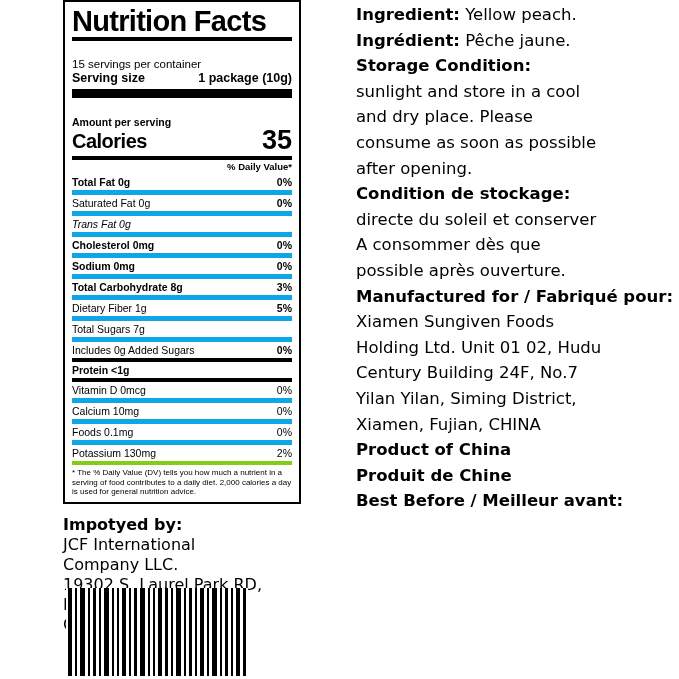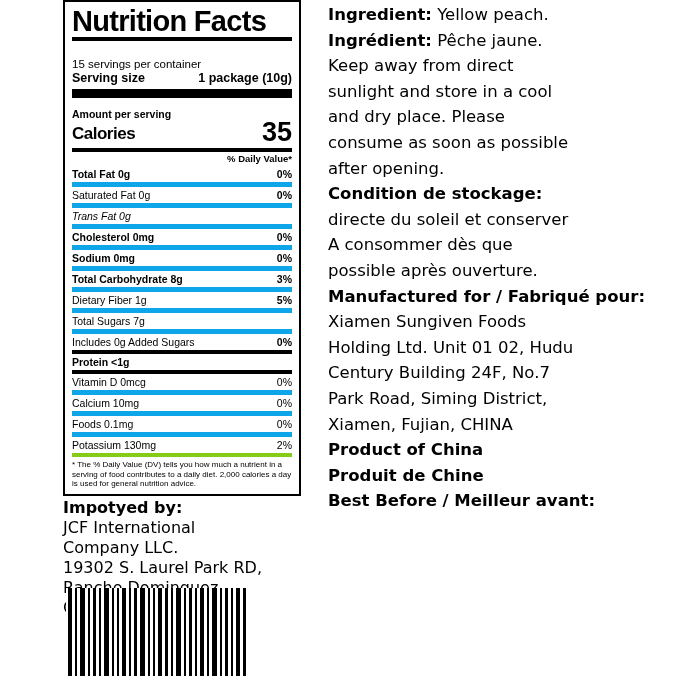--- a/index.html
+++ b/index.html
@@ -51,32 +51,32 @@
     font-weight: bold;
     font-size: 12.5px;
     line-height: 15px;
     gap: 36px;
   }
   .nf-amt {
     font-family: "Liberation Sans", sans-serif;
     font-weight: bold;
     font-size: 10.5px;
     line-height: 13px;
-    margin-top: 10px;
+    margin-top: 18px;
   }
   .cal-row {
     display: flex;
     align-items: flex-end;
     justify-content: space-between;
     margin-top: -2px;
   }
   .cal-label {
     font-family: "Liberation Sans", sans-serif;
     font-weight: bold;
-    font-size: 17px;
+    font-size: 20px;
     line-height: 25px;
     letter-spacing: -0.5px;
   }
   .cal-value {
     font-family: "Liberation Sans", sans-serif;
     font-weight: bold;
     font-size: 27px;
     line-height: 27px;
   }
   .dv-head {
@@ -110,39 +110,39 @@
   .footnote {
     font-family: "Liberation Sans", sans-serif;
     font-size: 8px;
     line-height: 9.6px;
     padding-top: 3px;
     border-top: 4px solid #84cc16;
     margin-top: 0;
   }
 
   .importer {
-    margin-top: 2px;
+    margin-top: 11px;
     font-family: "DejaVu Sans", sans-serif;
     font-size: 16px;
     line-height: 20px;
   }
   .importer .hdr { font-weight: bold; }
 
   .barcode {
     position: absolute;
     left: 66px; top: 588px;
     width: 182px; height: 88px;
     background: #fff;
   }
   .barcode svg { display:block; }
 
   
   .right-col {
     position: absolute;
-    left: 328px; top: 2px;
+    left: 356px; top: 2px;
     width: 320px;
     font-family: "DejaVu Sans", sans-serif;
     font-size: 16.5px;
     line-height: 25.6px;
   }
   .right-col p { margin: 0; }
   .right-col .bold { font-weight: bold; }
   .right-col .blk { margin-bottom: 0px; }
 </style>
 </head>
@@ -281,33 +281,33 @@
     </svg>
   </div>
 
   <div class="right-col">
     <p class="blk">
       <span class="bold">Ingredient:</span><span>  Yellow peach.</span>
     </p>
     <p class="blk">
       <span class="bold">Ingrédient:</span><span> Pêche jaune.</span>
     </p>
-    <p class="blk">Keep away from direct</p>
+    <p class="blk bold">Storage Condition:</p>
     <p class="blk">sunlight and store in a cool</p>
     <p class="blk">and dry place. Please</p>
     <p class="blk">consume as soon as possible</p>
     <p class="blk">after opening.</p>
     <p class="blk bold">Condition de stockage:</p>
     <p class="blk">directe du soleil et conserver</p>
     <p class="blk">A consommer dès que</p>
     <p class="blk">possible après ouverture.</p>
     <p class="blk bold">Manufactured for / Fabriqué pour:</p>
     <p class="blk">Xiamen Sungiven Foods</p>
     <p class="blk">Holding Ltd. Unit 01 02, Hudu</p>
     <p class="blk">Century Building 24F, No.7</p>
-    <p class="blk">Park Road, Siming District,</p>
+    <p class="blk">Yilan Yilan, Siming District,</p>
     <p class="blk">Xiamen, Fujian, CHINA</p>
     <p class="blk bold">Product of China</p>
     <p class="blk bold">Produit de Chine</p>
     <p class="blk bold">Best Before / Meilleur avant:</p>
   </div>
 
 </div>
 
 </body></html>

